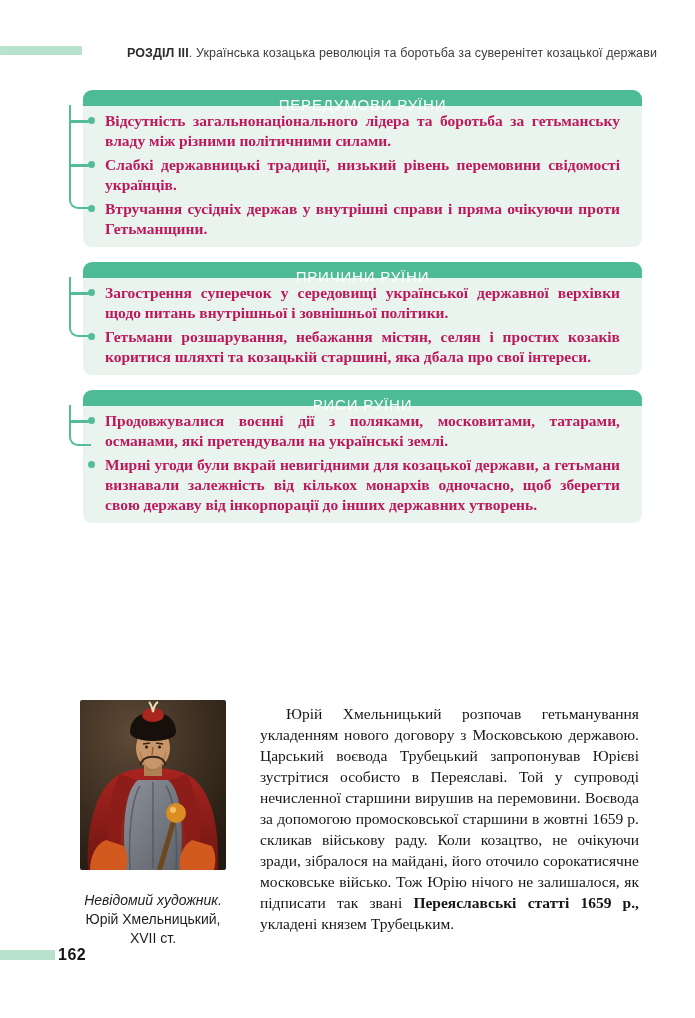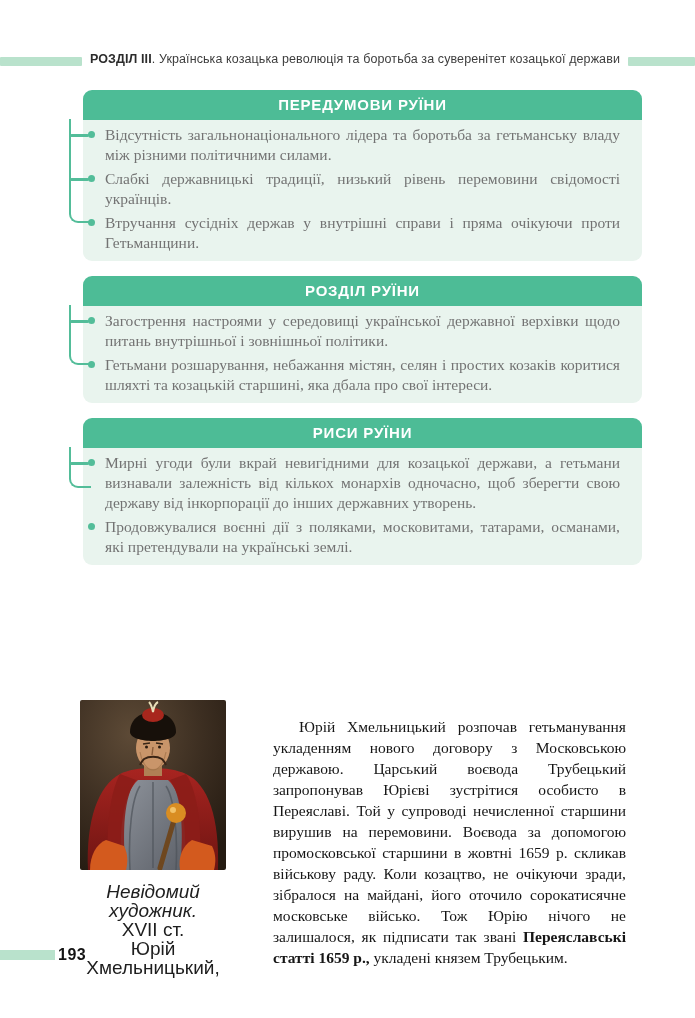--- a/index.html
+++ b/index.html
@@ -2,42 +2,42 @@
 <html lang="uk"><head>
 <meta charset="utf-8">
 <style>
   html,body{margin:0;padding:0;background:#ffffff;}
   .page{
     position:relative;width:695px;height:1018px;background:#ffffff;overflow:hidden;
     font-family:"Liberation Sans",sans-serif;color:#1c1c1c;
   }
 
   
-  .chapter-header{position:absolute;top:46px;left:0;right:0;height:20px;display:flex;align-items:flex-end;}
+  .chapter-header{position:absolute;top:46px;left:0;right:0;height:20px;display:flex;align-items:flex-start;gap:37px;}
   .bar{height:9px;background:#b9e2cc;border-radius:1px;}
   .bar-left{width:82px;margin-right:8px;flex:0 0 auto;}
   .bar-right{flex:1 1 auto;margin-left:8px;}
   .chapter-title{font-size:12.5px;color:#3d3d3d;white-space:nowrap;letter-spacing:.1px;}
   .chapter-title b{color:#2c2c2c;font-weight:bold;}
 
   
   .boxes{position:absolute;left:83px;top:90px;width:559px;display:flex;flex-direction:column;gap:15px;}
   .info-box{border-radius:9px;}
   .box-header{
-    background:#4dbc96;color:#ffffff;font-weight:bold;font-size:15px;letter-spacing:.8px;
-    text-align:center;height:30px;line-height:30px;border-radius:9px 9px 0 0;
+    background:#4dbc96;color:#ffffff;font-weight:normal;font-size:15px;letter-spacing:.8px;
+    text-align:center;height:16px;line-height:30px;border-radius:9px 9px 0 0;
   }
   .box-body{
     background:#e9f4ee;border-radius:0 0 9px 9px;padding:5px 22px 8px 22px;
   }
   .box-body ul{list-style:none;margin:0;padding:0;position:relative;}
   .box-body li{
     position:relative;margin:0 0 4px 0;
     font-family:"Liberation Serif",serif;font-size:15.5px;line-height:20px;
-    text-align:justify;color:#737373;font-weight:400;
+    text-align:justify;color:#be185d;font-weight:700;
   }
   .box-body li:last-child{margin-bottom:0;}
   
   .box-body li::before{
     content:"";position:absolute;left:-17px;top:6px;width:7px;height:7px;border-radius:50%;
     background:#53bd99;
   }
   
   .box-body li::after{
     content:"";position:absolute;left:-35px;top:9px;width:19px;height:2.5px;background:#53bd99;border-radius:2px;
@@ -51,26 +51,26 @@
   }
   .box-1 ul::before{bottom:30px;}
   .box-2 ul::before{bottom:30px;}
   .box-3 ul::before{bottom:69px;}
 
   
   .bottom{position:absolute;left:65px;right:53px;top:700px;display:flex;gap:16px;}
   .figure-block{flex:0 0 176px;margin:0;}
   .portrait-frame{width:146px;height:170px;margin:0 auto;display:block;border-radius:2px;overflow:hidden;}
   .figure-caption{
-    margin-top:12px;text-align:center;font-size:19px;line-height:19px;color:#1e1e1e;
+    margin-top:21px;text-align:center;font-size:14px;line-height:19px;color:#1e1e1e;
   }
   .figure-caption .cap-line{display:block;}
   .figure-caption .italic{font-style:italic;}
   .body-text{
-    flex:1 1 auto;margin:16px;font-family:"Liberation Serif",serif;font-size:15.5px;line-height:21px;
+    flex:1 1 auto;margin:3px;font-family:"Liberation Serif",serif;font-size:15.5px;line-height:21px;
     text-align:justify;text-indent:26px;color:#161616;font-weight:500;hyphens:auto;
   }
   .body-text b{font-weight:bold;}
 
   
   .page-number-row{position:absolute;left:0;top:946px;display:flex;align-items:center;}
   .pn-bar{width:55px;height:10px;background:#b9e2cc;margin-right:3px;}
   .pn{font-size:16px;font-weight:bold;color:#141414;letter-spacing:.5px;}
 </style>
 </head>
@@ -91,35 +91,35 @@
       <div class="box-body">
         <ul>
           <li>Відсутність загальнонаціонального лідера та боротьба за гетьманську владу між різними політичними силами.</li>
           <li>Слабкі державницькі традиції, низький рівень перемовини свідомості українців.</li>
           <li>Втручання сусідніх держав у внутрішні справи і пряма очікуючи проти Гетьманщини.</li>
         </ul>
       </div>
     </section>
 
     <section class="info-box box-2">
-      <div class="box-header">РОЗДІЛ РУЇНИ</div>
+      <div class="box-header">ПРИЧИНИ РУЇНИ</div>
       <div class="box-body">
         <ul>
-          <li>Загострення настроями у середовищі української державної верхівки щодо питань внутрішньої і зовнішньої політики.</li>
+          <li>Загострення суперечок у середовищі української державної верхівки щодо питань внутрішньої і зовнішньої політики.</li>
           <li>Гетьмани розшарування, небажання містян, селян і простих козаків коритися шляхті та козацькій старшині, яка дбала про свої інтереси.</li>
         </ul>
       </div>
     </section>
 
     <section class="info-box box-3">
       <div class="box-header">РИСИ РУЇНИ</div>
       <div class="box-body">
         <ul>
+          <li>Продовжувалися воєнні дії з поляками, московитами, татарами, османами, які претендували на українські землі.</li>
           <li>Мирні угоди були вкрай невигідними для козацької держави, а гетьмани визнавали залежність від кількох монархів одночасно, щоб зберегти свою державу від інкорпорації до інших державних утворень.</li>
-          <li>Продовжувалися воєнні дії з поляками, московитами, татарами, османами, які претендували на українські землі.</li>
         </ul>
       </div>
     </section>
 
   </div>
 
   <div class="bottom">
 
     <figure class="figure-block">
       <svg class="portrait-frame" viewBox="0 0 146 170" xmlns="http://www.w3.org/2000/svg" role="img">
@@ -165,27 +165,27 @@
 
         <path d="M10,170 C10,156 16,144 26,140 L44,146 C48,154 48,162 46,170 Z" fill="#d35a1e"></path>
         <path d="M100,170 C98,158 102,146 112,140 L132,146 C136,154 136,162 134,170 Z" fill="#d35a1e"></path>
 
         <path d="M80,168 L94,120" stroke="#6e471f" stroke-width="5" stroke-linecap="round"></path>
         <circle cx="96" cy="113" r="10" fill="#d98d22"></circle>
         <circle cx="93" cy="110" r="3" fill="#f2c268"></circle>
       </svg>
       <figcaption class="figure-caption">
         <span class="cap-line italic">Невідомий художник.</span>
+        <span class="cap-line">Юрій Хмельницький,</span>
         <span class="cap-line">XVII ст.</span>
-        <span class="cap-line">Юрій Хмельницький,</span>
       </figcaption>
     </figure>
 
     <p class="body-text" lang="uk"><span>Юрій Хмельницький розпочав гетьманування укладенням нового договору з Московською державою. Царський воєвода Трубецький запропонував Юрієві зустрітися особисто в Переяславі. Той у супроводі нечисленної старшини вирушив на перемовини. Воєвода за допомогою промосковської старшини в жовтні 1659 р. скликав військову раду. Коли козацтво, не очікуючи зради, зібралося на майдані, його оточило сорокатисячне московське військо. Тож Юрію нічого не залишалося, як підписати так звані </span><b>Переяславські статті 1659 р.,</b><span> укладені князем Трубецьким.</span></p>
 
   </div>
 
   <div class="page-number-row">
     <span class="pn-bar"></span>
-    <span class="pn">193</span>
+    <span class="pn">162</span>
   </div>
 
 </div>
 
 </body></html>

